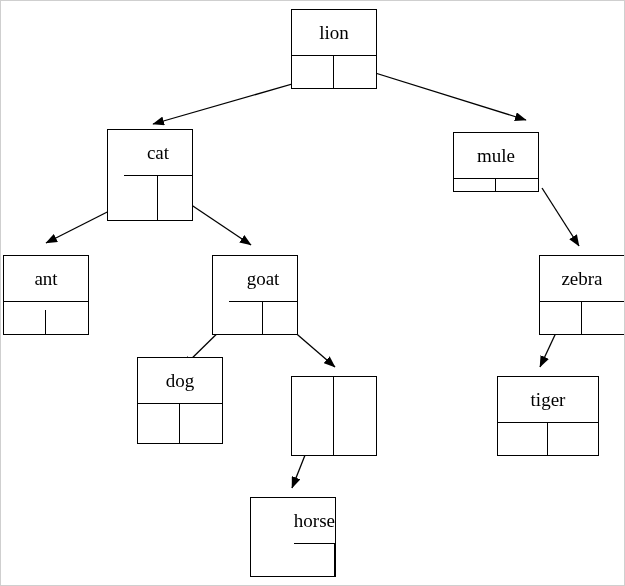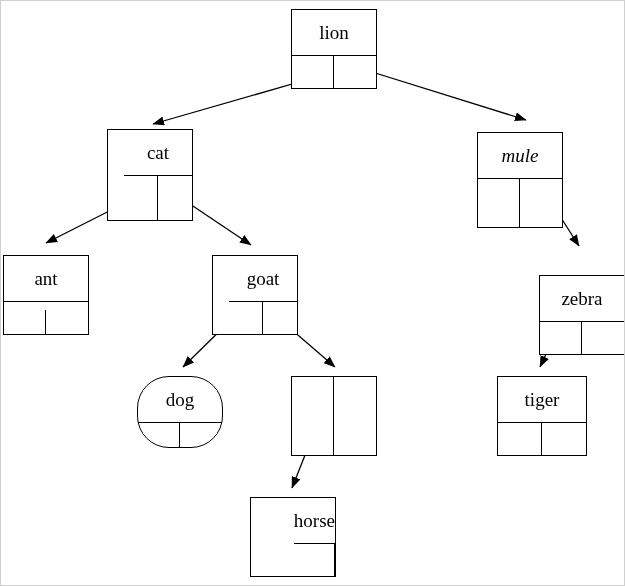--- a/index.html
+++ b/index.html
@@ -89,62 +89,62 @@
           <div class="ptr right"></div>
         </div>
       </div>
       <div class="node" style="left: 106px; top: 128px; width: 86px; height: 92px; padding-left: 16px;">
         <div class="node-label">cat</div>
         <div class="node-ptrs">
           <div class="ptr left"></div>
           <div class="ptr right"></div>
         </div>
       </div>
-      <div class="node" style="left: 476px; top: 131px; width: 86px; height: 96px; font-style: italic;">
+      <div class="node" style="left: 452px; top: 131px; width: 86px; height: 60px;">
         <div class="node-label">mule</div>
         <div class="node-ptrs">
           <div class="ptr left"></div>
           <div class="ptr right"></div>
         </div>
       </div>
       <div class="node" style="left: 2px; top: 254px; width: 86px; height: 80px; gap: 8px;">
         <div class="node-label">ant</div>
         <div class="node-ptrs">
           <div class="ptr left"></div>
           <div class="ptr right"></div>
         </div>
       </div>
       <div class="node" style="left: 211px; top: 254px; width: 86px; height: 80px; padding-left: 16px;">
         <div class="node-label">goat</div>
         <div class="node-ptrs">
           <div class="ptr left"></div>
           <div class="ptr right"></div>
         </div>
       </div>
-      <div class="node" style="left: 538px; top: 254px; width: 86px; height: 80px; margin-top: 20px;">
+      <div class="node" style="left: 538px; top: 254px; width: 86px; height: 80px;">
         <div class="node-label">zebra</div>
         <div class="node-ptrs">
           <div class="ptr left"></div>
           <div class="ptr right"></div>
         </div>
       </div>
-      <div class="node" style="left: 136px; top: 375px; width: 86px; height: 72px; border-radius: 32px;">
+      <div class="node" style="left: 136px; top: 356px; width: 86px; height: 87px;">
         <div class="node-label">dog</div>
         <div class="node-ptrs">
           <div class="ptr left"></div>
           <div class="ptr right"></div>
         </div>
       </div>
       <div class="node" style="left: 290px; top: 375px; width: 86px; height: 80px;">
         <div class="node-ptrs">
           <div class="ptr left"></div>
           <div class="ptr right"></div>
         </div>
       </div>
-      <div class="node" style="left: 496px; top: 375px; width: 90px; height: 80px;">
+      <div class="node" style="left: 496px; top: 375px; width: 102px; height: 80px;">
         <div class="node-label">tiger</div>
         <div class="node-ptrs">
           <div class="ptr left"></div>
           <div class="ptr right"></div>
         </div>
       </div>
       <div class="node" style="left: 249px; top: 496px; width: 86px; height: 80px; align-items: flex-end;">
         <div class="node-label">horse</div>
         <div class="node-ptrs">
           <div class="ptr left"></div>

